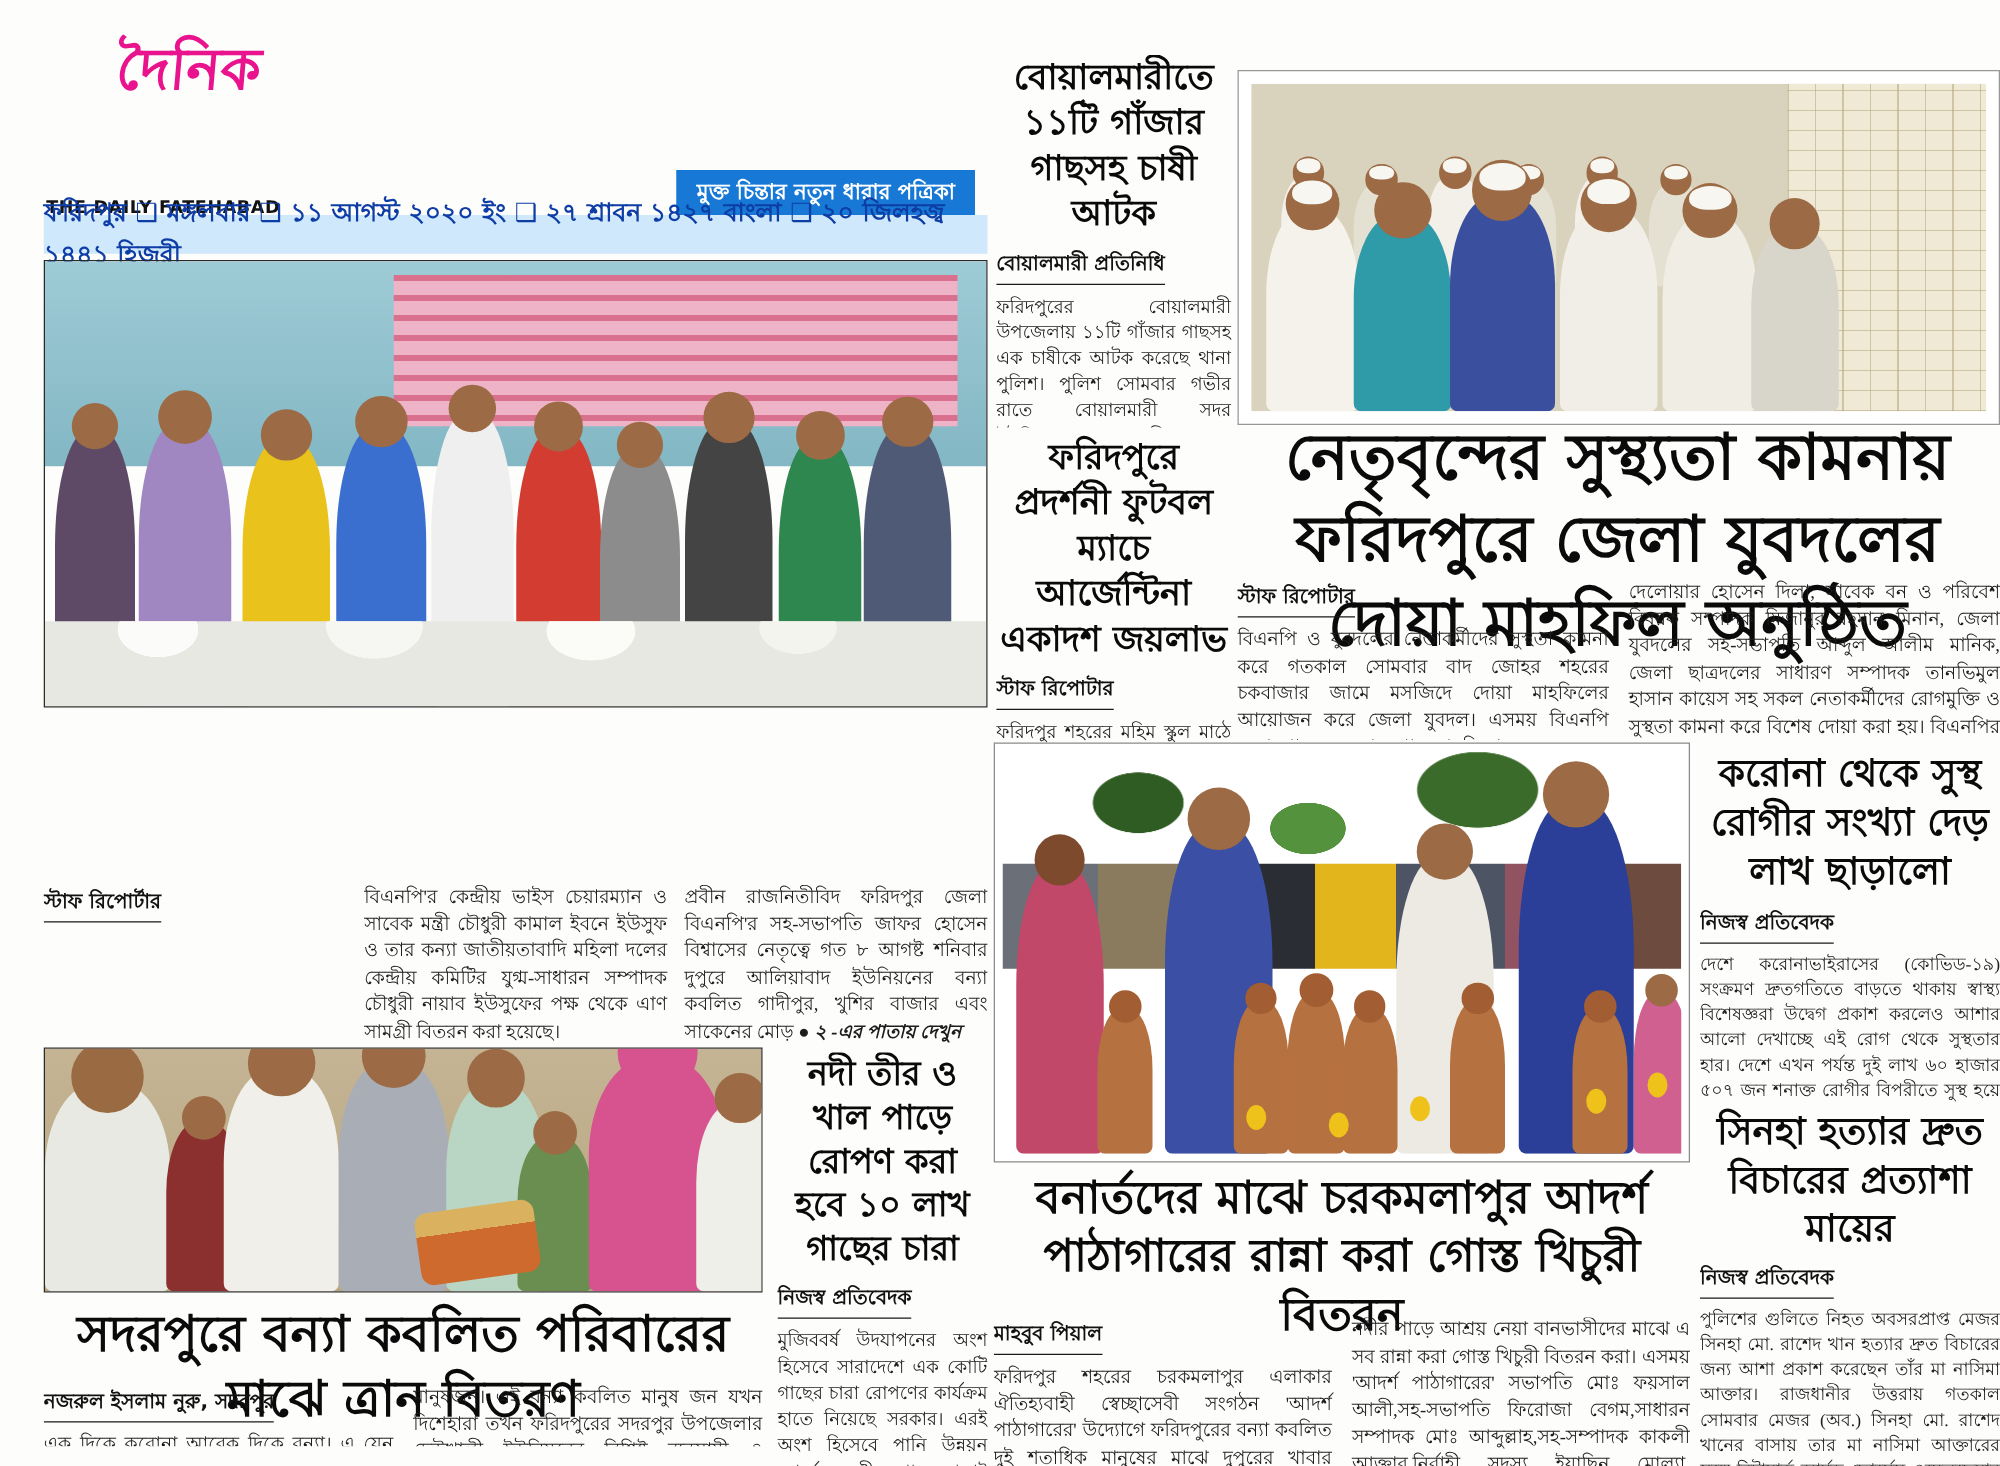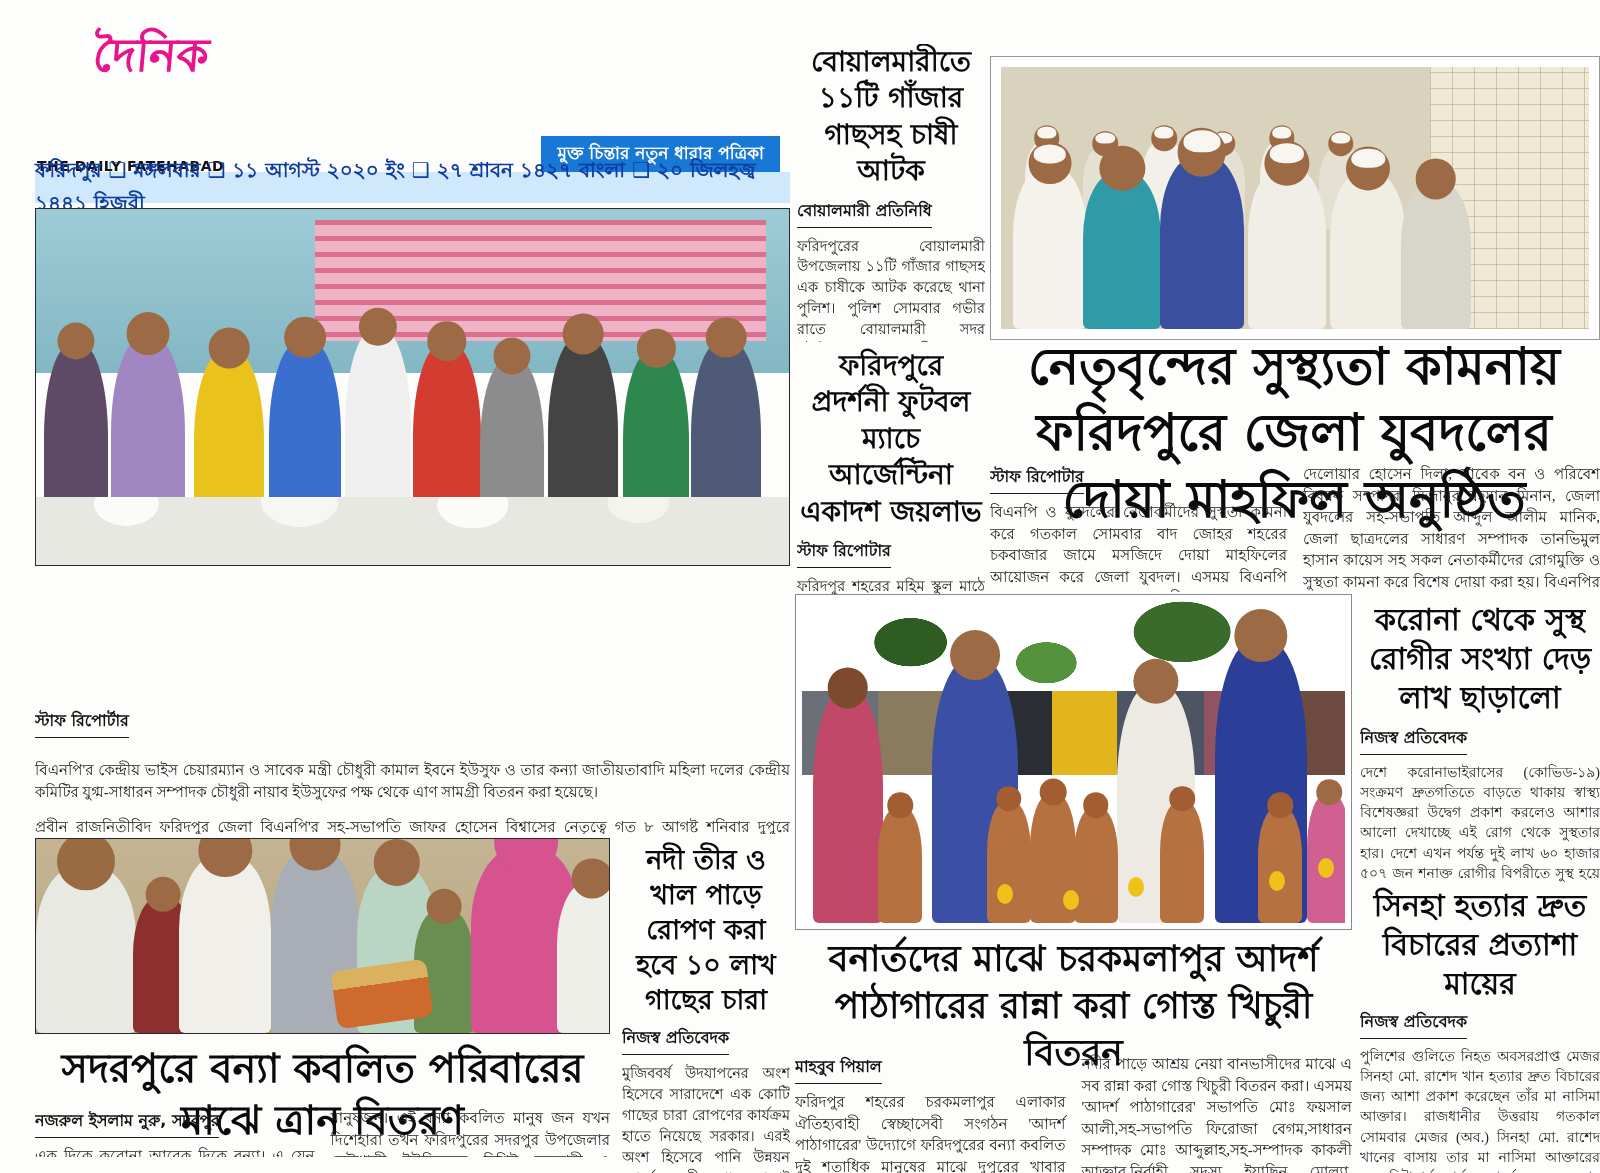--- a/index.html
+++ b/index.html
@@ -135,21 +135,21 @@
     <div class="fig" style="left:31%; width:72px; height:63%; background:#3a6fd0;"></div>
     <div class="fig" style="left:41%; width:66px; height:66%; background:#efefef;"></div>
     <div class="fig" style="left:50%; width:68px; height:62%; background:#d23c31;"></div>
     <div class="fig" style="left:59%; width:64px; height:58%; background:#8c8c8c;"></div>
     <div class="fig" style="left:68%; width:70px; height:64%; background:#444444;"></div>
     <div class="fig" style="left:78%; width:66px; height:60%; background:#2f8750;"></div>
     <div class="fig" style="left:87%; width:70px; height:63%; background:#4f5a77;"></div>
     <div class="strip p1-table"></div>
   </div>
 
-  <div class="cols" style="left:35px; top:708px; width:755px; height:126px; gap:14px;flex-direction:column;">
+  <div class="cols" style="left:35px; top:708px; width:755px; height:126px; gap:14px;">
     <div class="col">
       <div class="byline">স্টাফ রিপোর্টার</div>
     </div>
     <div class="col">
       <p class="bodytext" style="margin:0;">বিএনপি'র কেন্দ্রীয় ভাইস চেয়ারম্যান ও সাবেক মন্ত্রী চৌধুরী কামাল ইবনে ইউসুফ ও তার কন্যা জাতীয়তাবাদি মহিলা দলের কেন্দ্রীয় কমিটির যুগ্ম-সাধারন সম্পাদক চৌধুরী নায়াব ইউসুফের পক্ষ থেকে এাণ সামগ্রী বিতরন করা হয়েছে।</p>
     </div>
     <div class="col">
       <p class="bodytext" style="margin:0;"><span>প্রবীন রাজনিতীবিদ ফরিদপুর জেলা বিএনপি'র সহ-সভাপতি জাফর হোসেন বিশ্বাসের নেতৃত্বে গত ৮ আগষ্ট শনিবার দুপুরে আলিয়াবাদ ইউনিয়নের বন্যা কবলিত গাদীপুর, খুশির বাজার এবং সাকেনের মোড়</span> <span class="cont">● ২ -এর পাতায় দেখুন</span></p>
     </div>
   </div>

